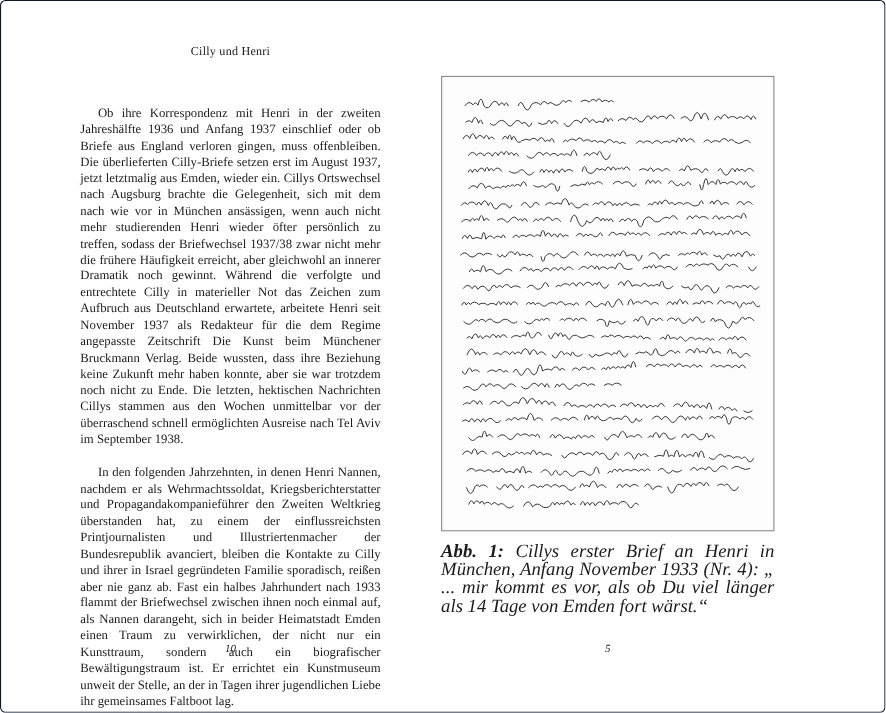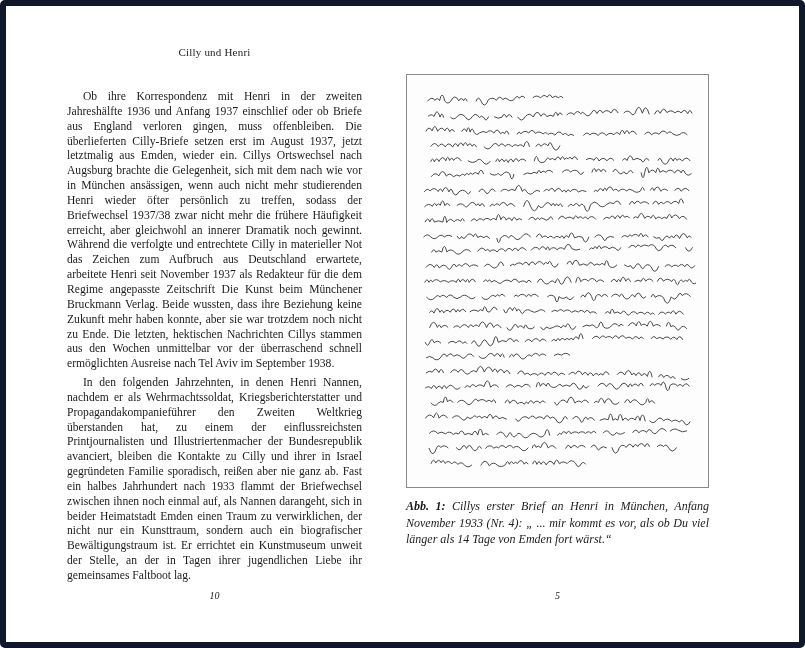--- a/index.html
+++ b/index.html
@@ -1,57 +1,57 @@
 <!DOCTYPE html>
 <html lang="de"><head>
 <meta charset="utf-8">
 <style>
   html,body{margin:0;padding:0;background:#ffffff;}
   .sheet{
     position:relative;
     width:805px;height:648px;
     background:#ffffff;
-    border:6px solid #0f172a;
+    border:1px solid #0f172a;
     border-radius:5px;
     box-sizing:border-box;
     font-family:"Liberation Serif", serif;
     color:#1b1b1b;
     overflow:hidden;
   }
   .running-header{
     position:absolute;top:40px;
     font-size:11px;text-align:center;letter-spacing:.2px;
   }
   .header-left{left:57px;width:303px;}
   .header-right{left:400px;width:303px;}
   .text-col{
     position:absolute;left:57px;top:80px;width:303px;
     font-size:11.6px;line-height:14.85px;
     text-align:justify;
     hyphens:auto;-webkit-hyphens:auto;
   }
-  .text-col p{margin:4px;text-indent:16px;}
+  .text-col p{margin:15px;text-indent:16px;}
   .pagenum{
     position:absolute;top:584px;
     font-size:10px;text-align:center;font-style:italic;
   }
   .pn-left{left:57px;width:303px;}
   .pn-right{left:400px;width:303px;}
   .letter{
     position:absolute;left:400px;top:68px;width:303px;height:414px;
     border:1px solid #8a8a8a;
     background:#fdfdfd;
     box-sizing:border-box;
     padding:12px;
     margin:0;
   }
   .letter svg{display:block;width:100%;height:100%;}
   .caption{
     position:absolute;left:400px;top:492px;width:303px;
-    font-size:12px;line-height:16.5px;
+    font-size:17px;line-height:16.5px;
     font-style:italic;text-align:justify;
     margin:0;
   }
   .caption b{font-weight:bold;}
 </style>
 </head>
 <body>
 
 <div class="sheet">
 

